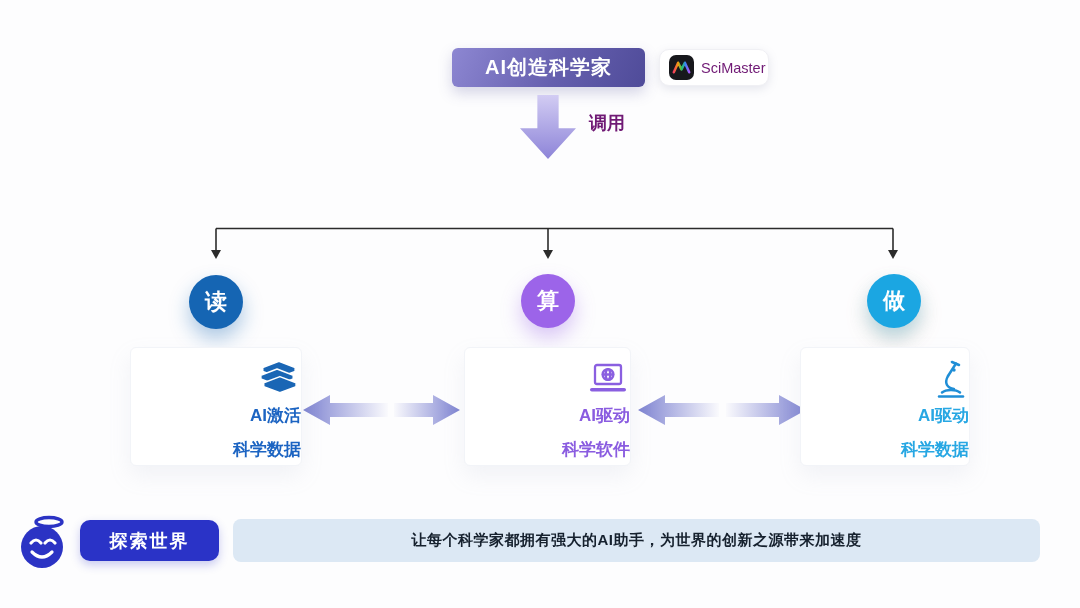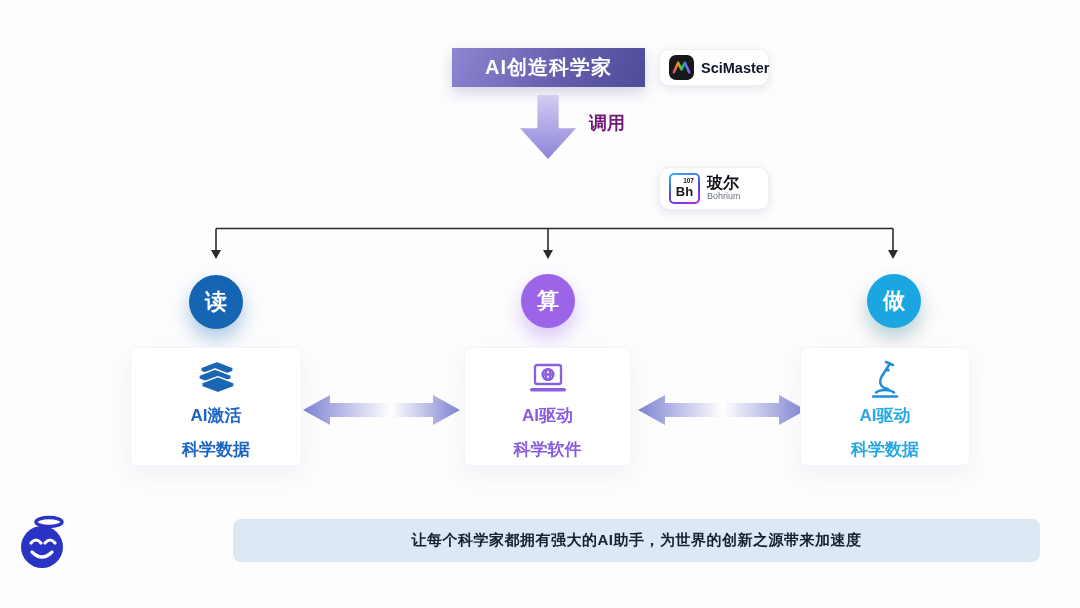--- a/index.html
+++ b/index.html
@@ -9,42 +9,42 @@
     background:#fdfdfe;
     position:relative;
     overflow:hidden;
   }
   .stage { position:absolute; inset:0; width:1080px; height:608px; }
 
   
   .node-pill {
     position:absolute; display:flex; align-items:center; justify-content:center;
     color:#fff; font-weight:800; font-size:20px; letter-spacing:1px;
-    border-radius:0; box-shadow:0 6px 14px rgba(90,90,160,.25);
+    border-radius:6px; box-shadow:0 6px 14px rgba(90,90,160,.25);
   }
   .node-top {
     left:452px; top:48px; width:193px; height:39px;
     background:linear-gradient(115deg,#8d87d2 0%,#655fae 55%,#4f4b99 100%);
   }
   .node-tool {
     left:450px; top:169px; width:195px; height:39px;
     background:linear-gradient(100deg,#5a5fb8 0%,#8388d8 100%);
   }
 
   .badge {
     position:absolute; background:#fff; border:1px solid #f0f0f4; border-radius:10px;
     box-shadow:0 3px 10px rgba(120,130,160,.18);
     display:flex; align-items:center; gap:7px; padding:0 9px;
   }
   .badge-scimaster { left:659px; top:49px; width:110px; height:37px; }
   .sm-icon {
     width:25px; height:25px; border-radius:7px; background:#17181c;
     display:flex; align-items:center; justify-content:center; flex:0 0 auto;
   }
-  .sm-label { font-size:14.5px; font-weight:700; color:#0f172a; }
+  .sm-label { font-size:14.5px; font-weight:400; color:#701a75; }
 
   .badge-bohrium { left:659px; top:167px; width:110px; height:43px; }
   .bh-box {
     position:relative; width:31px; height:31px; border-radius:5px; flex:0 0 auto;
     border:2.5px solid transparent;
     background:linear-gradient(#fff,#fff) padding-box,
                linear-gradient(160deg,#35b6f0 0%,#4f46e5 55%,#c026d3 100%) border-box;
     display:flex; align-items:flex-end; justify-content:center;
   }
   .bh-symbol { font-size:13px; font-weight:800; color:#15181d; line-height:1; margin-bottom:4px; }
@@ -70,21 +70,21 @@
   }
   .circle-read { left:189px; top:275px; background:#1565b3; box-shadow:0 10px 20px rgba(21,101,179,.35); }
   .circle-compute { left:521px; top:274px; background:#9c64e9; box-shadow:0 10px 20px rgba(150,95,230,.35); }
   .circle-do { left:867px; top:274px; background:#1ba6e2; box-shadow:0 10px 18px rgba(27,166,226,.30),0 12px 22px rgba(244,150,80,.22); }
 
   
   .card {
     position:absolute; top:347px; height:119px; background:#fff;
     border:1px solid #f2f4f8; border-radius:6px;
     box-shadow:0 10px 22px rgba(160,170,195,.13);
-    display:flex; flex-direction:column; align-items:center; justify-content:flex-start;
+    display:flex; flex-direction:column; align-items:flex-end; justify-content:flex-start;
     padding-top:11px;
   }
   .card-read { left:130px; width:172px; }
   .card-compute { left:464px; width:167px; }
   .card-do { left:800px; width:170px; }
   .card .icon-slot { height:40px; display:flex; align-items:center; justify-content:center; }
   .card .line { font-size:17px; font-weight:800; line-height:1; }
   .card .line1 { margin-top:8px; }
   .card .line2 { margin-top:17px; }
   .card-read .line { color:#1c64c2; }
@@ -171,30 +171,20 @@
         <polyline points="5,18 9.5,8 13,15 16.5,8 21,18" fill="none" stroke="url(#smg)" stroke-width="2.6" stroke-linecap="round" stroke-linejoin="round"></polyline>
       </svg>
     </span>
     <span class="sm-label">SciMaster</span>
   </div>
 
   <div class="big-arrow"></div>
   <div class="call-label">调用</div>
 
 
-  <div class="badge badge-bohrium">
-    <span class="bh-box">
-      <span class="bh-number">107</span>
-      <span class="bh-symbol">Bh</span>
-    </span>
-    <span class="bh-names">
-      <span class="bh-cn">玻尔</span>
-      <span class="bh-en">Bohrium</span>
-    </span>
-  </div>
 
   <div class="circle circle-read">读</div>
   <div class="circle circle-compute">算</div>
   <div class="circle circle-do">做</div>
 
   <div class="card card-read">
     <span class="icon-slot">
       <svg width="46" height="40" viewBox="0 0 46 42">
         <g fill="#1a66b5" stroke="#ffffff" stroke-width="1.6" stroke-linejoin="round">
           <path d="M7 9 L24 2.5 L41 9 L41 13 L24 19.5 L7 13 Z"></path>
@@ -245,16 +235,17 @@
       <ellipse cx="31" cy="8" rx="13" ry="4.5" fill="none" stroke="#2b33c4" stroke-width="3.4"></ellipse>
       <circle cx="24" cy="33" r="21" fill="#2b33c4"></circle>
       <g stroke="#ffffff" stroke-width="3.2" fill="none" stroke-linecap="round">
         <path d="M13 29 q5 -6 10 0"></path>
         <path d="M27 29 q5 -6 10 0"></path>
         <path d="M14 38 q10 10 20 0"></path>
       </g>
     </svg>
   </span>
 
+  <button class="explore-btn">探索世界</button>
 
   <div class="banner">让每个科学家都拥有强大的AI助手，为世界的创新之源带来加速度</div>
 
 </div>
 
 </body></html>

